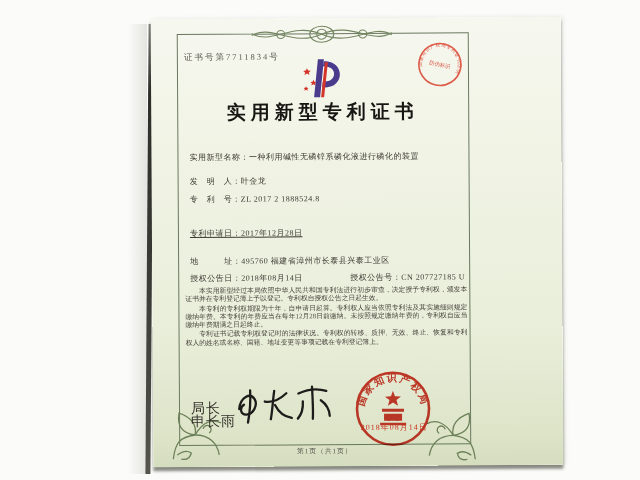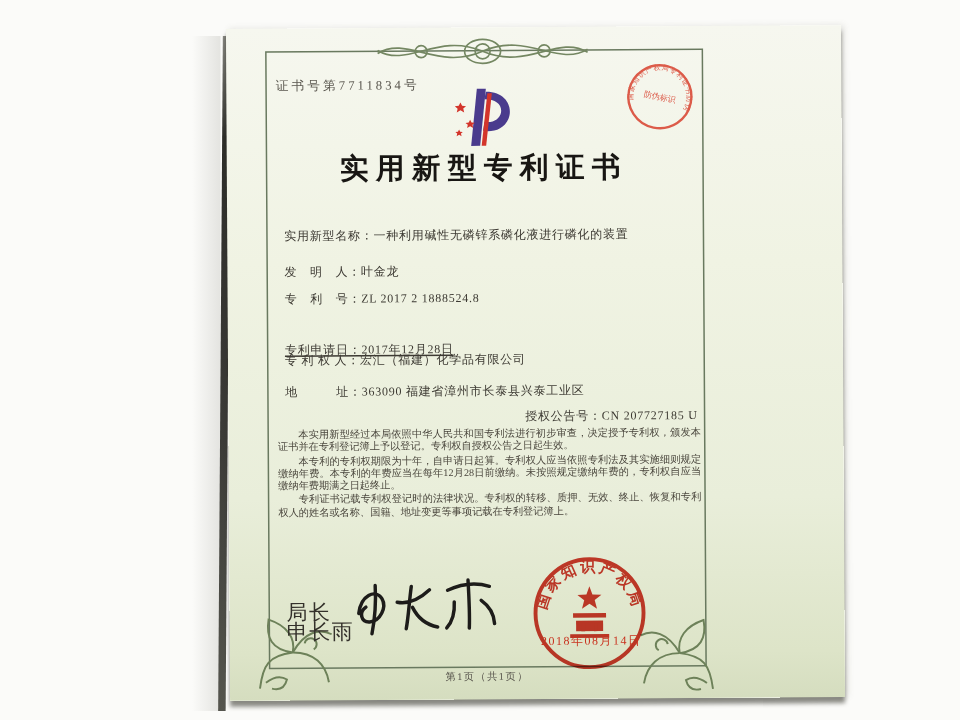--- a/index.html
+++ b/index.html
@@ -137,25 +137,25 @@
     </div>
     <div class="field f-inventor">
       <span>发　明　人：</span><span>叶金龙</span>
     </div>
     <div class="field f-patentno">
       <span>专　利　号：</span><span>ZL 2017 2 1888524.8</span>
     </div>
     <div class="field f-filing">
       <span>专利申请日：</span><span>2017年12月28日</span>
     </div>
-    <div class="field f-patentee">
-      <span>专 利 权 人：</span><span>宏汇（福建）化学品有限公司</span>
-    </div>
     <div class="field f-address">
-      <span>地　　　址：</span><span>363090 福建省漳州市长泰县兴泰工业区</span>
+      <span>地　　　址：</span><span>495760 福建省漳州市长泰县兴泰工业区</span>
+    </div>
+    <div class="field f-grantdate">
+      <span>授权公告日：</span><span>2018年08月14日</span>
     </div>
     <div class="field f-grantno">
       <span>授权公告号：</span><span>CN 207727185 U</span>
     </div>
 
     <div class="paras">
       <p>本实用新型经过本局依照中华人民共和国专利法进行初步审查，决定授予专利权，颁发本证书并在专利登记簿上予以登记。专利权自授权公告之日起生效。</p>
       <p>本专利的专利权期限为十年，自申请日起算。专利权人应当依照专利法及其实施细则规定缴纳年费。本专利的年费应当在每年12月28日前缴纳。未按照规定缴纳年费的，专利权自应当缴纳年费期满之日起终止。</p>
       <p>专利证书记载专利权登记时的法律状况。专利权的转移、质押、无效、终止、恢复和专利权人的姓名或名称、国籍、地址变更等事项记载在专利登记簿上。</p>
     </div>

